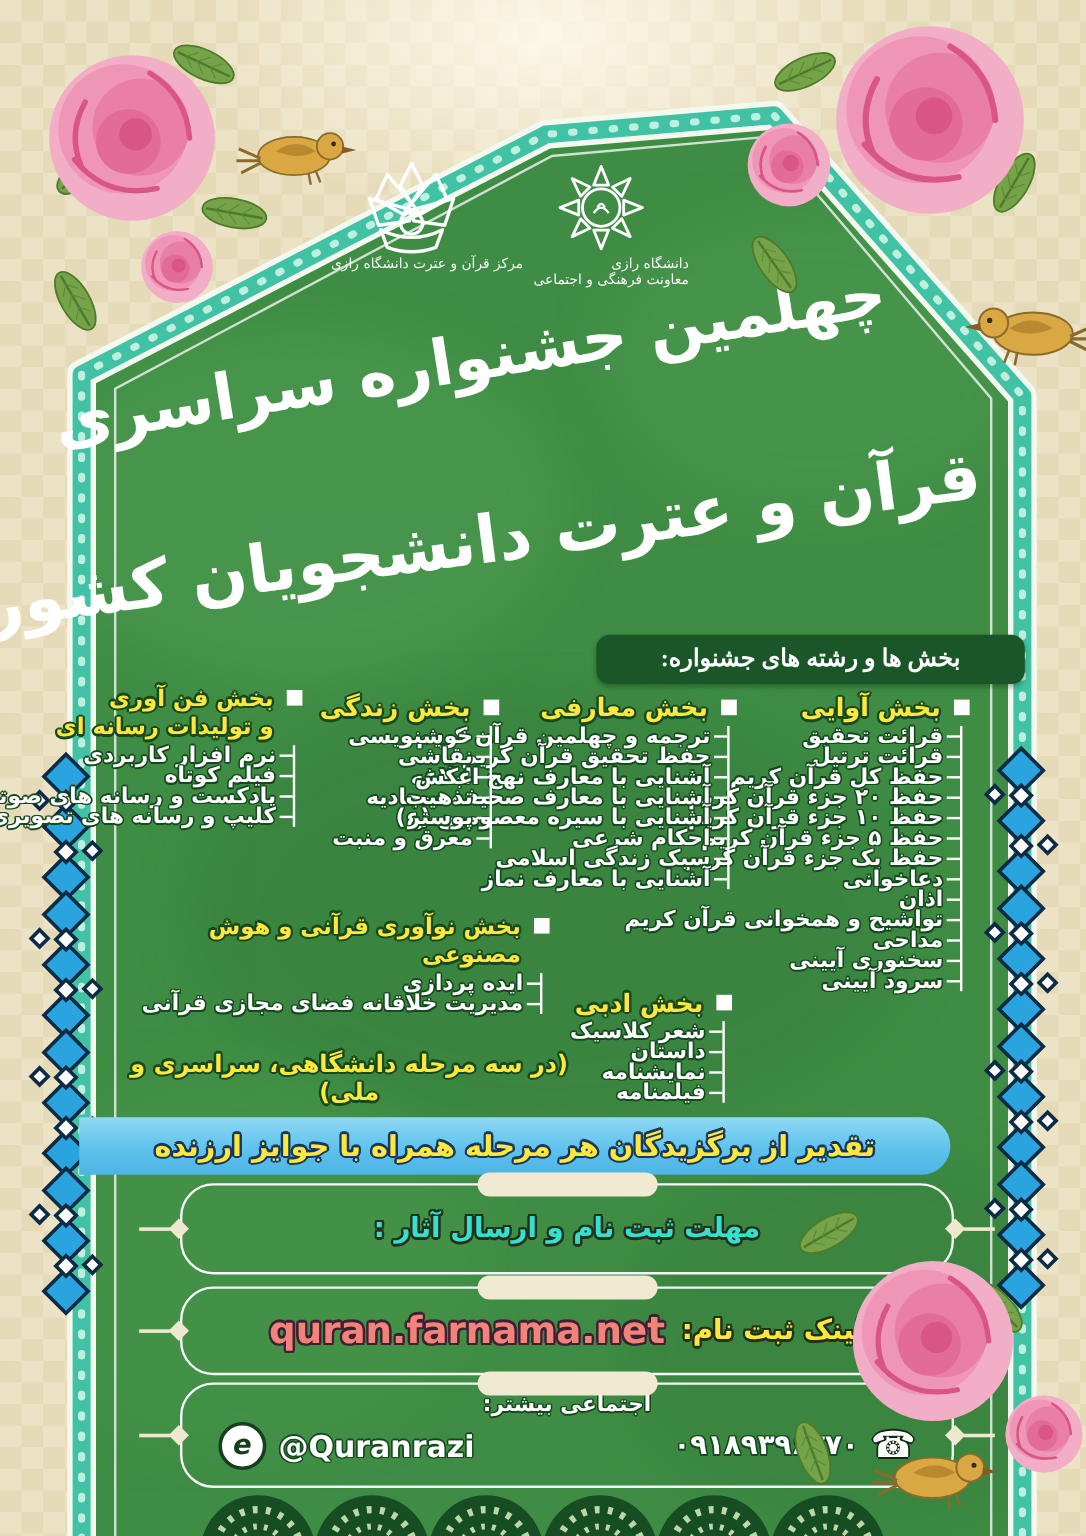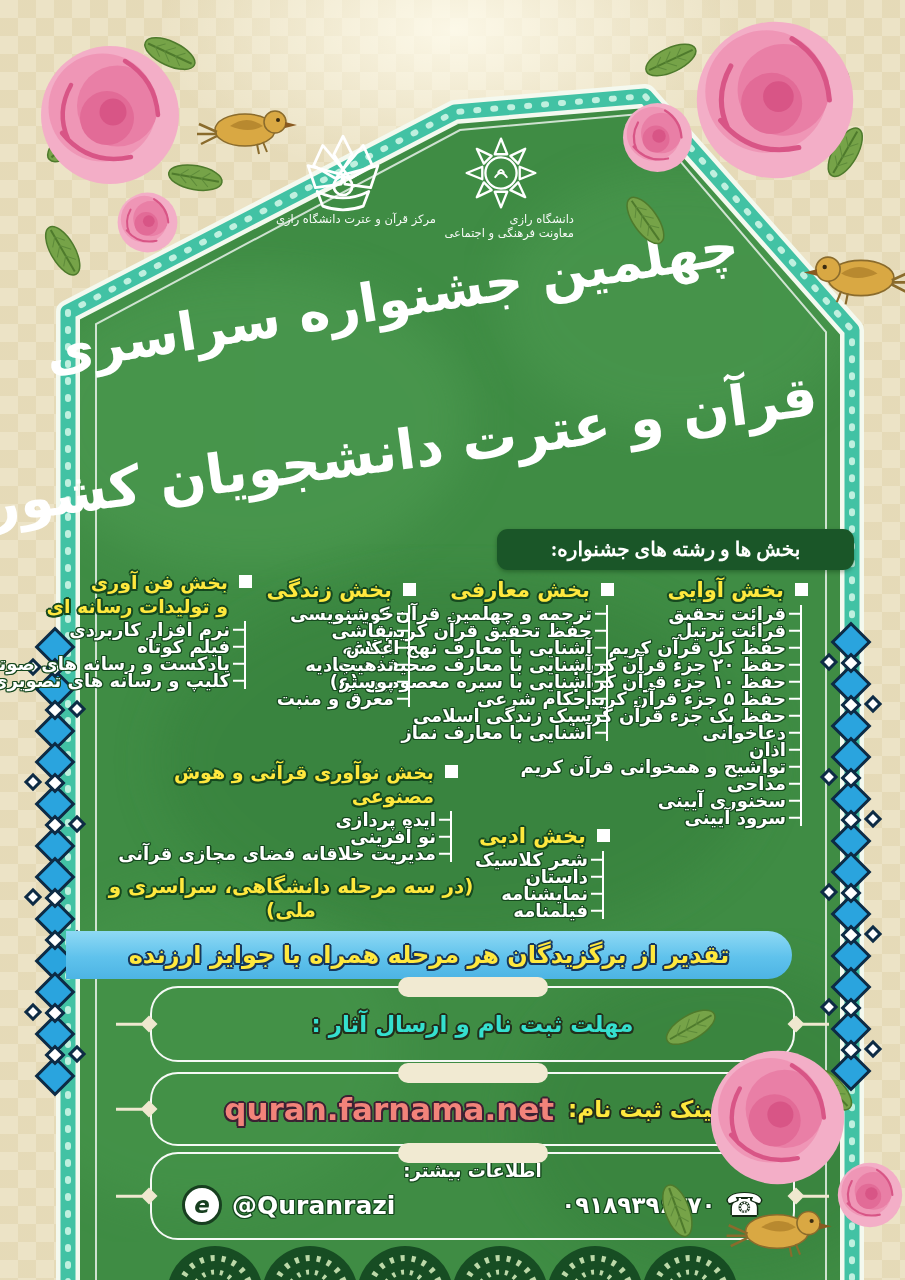--- a/index.html
+++ b/index.html
@@ -292,21 +292,20 @@
           <div class="item out-thin">داستان</div>
           <div class="item out-thin">نمایشنامه</div>
           <div class="item out-thin">فیلمنامه</div>
         </div>
     </div>
 
     <div class="col" style="right:453px;top:760px;width:345px">
       <div class="hdr hdr2 out-green"><span class="sq"></span><span>بخش نوآوری قرآنی و هوش مصنوعی</span></div>
       <div class="list">
           <div class="item out-thin">ایده پردازی</div>
-          <div class="item out-thin">نو آفرینی</div>
           <div class="item out-thin">مدیریت خلاقانه فضای مجازی قرآنی</div>
         </div>
     </div>
 
 
     <div class="stages out-green">(در سه مرحله دانشگاهی، سراسری و ملی)</div>
 
     <div class="band">
       <span class="txt out-navy">تقدیر از برگزیدگان هر مرحله همراه با جوایز ارزنده</span>
     </div>
@@ -329,21 +328,21 @@
       <span class="lbl out-dark">لینک ثبت نام:</span>
       <span class="url">quran.farnama.net</span>
     </div>
 
     <div class="frame f3">
       <span class="pill"></span>
       <span class="knot kl"></span>
         <span class="dash dl"></span>
       <span class="knot kr"></span>
         <span class="dash dr"></span>
-      <div class="head out-thin">اطلاعات بیشتر:</div>
+      <div class="head out-thin">اجتماعی بیشتر:</div>
       <div class="row">
         <div class="grp">
           <span class="phone-ic">☎</span>
           <span class="phone-num out-thin">۰۹۱۸۹۳۹۶۲۷۰</span>
         </div>
         <div class="grp" style="direction:ltr">
           <span class="eitaa">e</span>
           <span class="handle out-thin">@Quranrazi</span>
         </div>
       </div>

